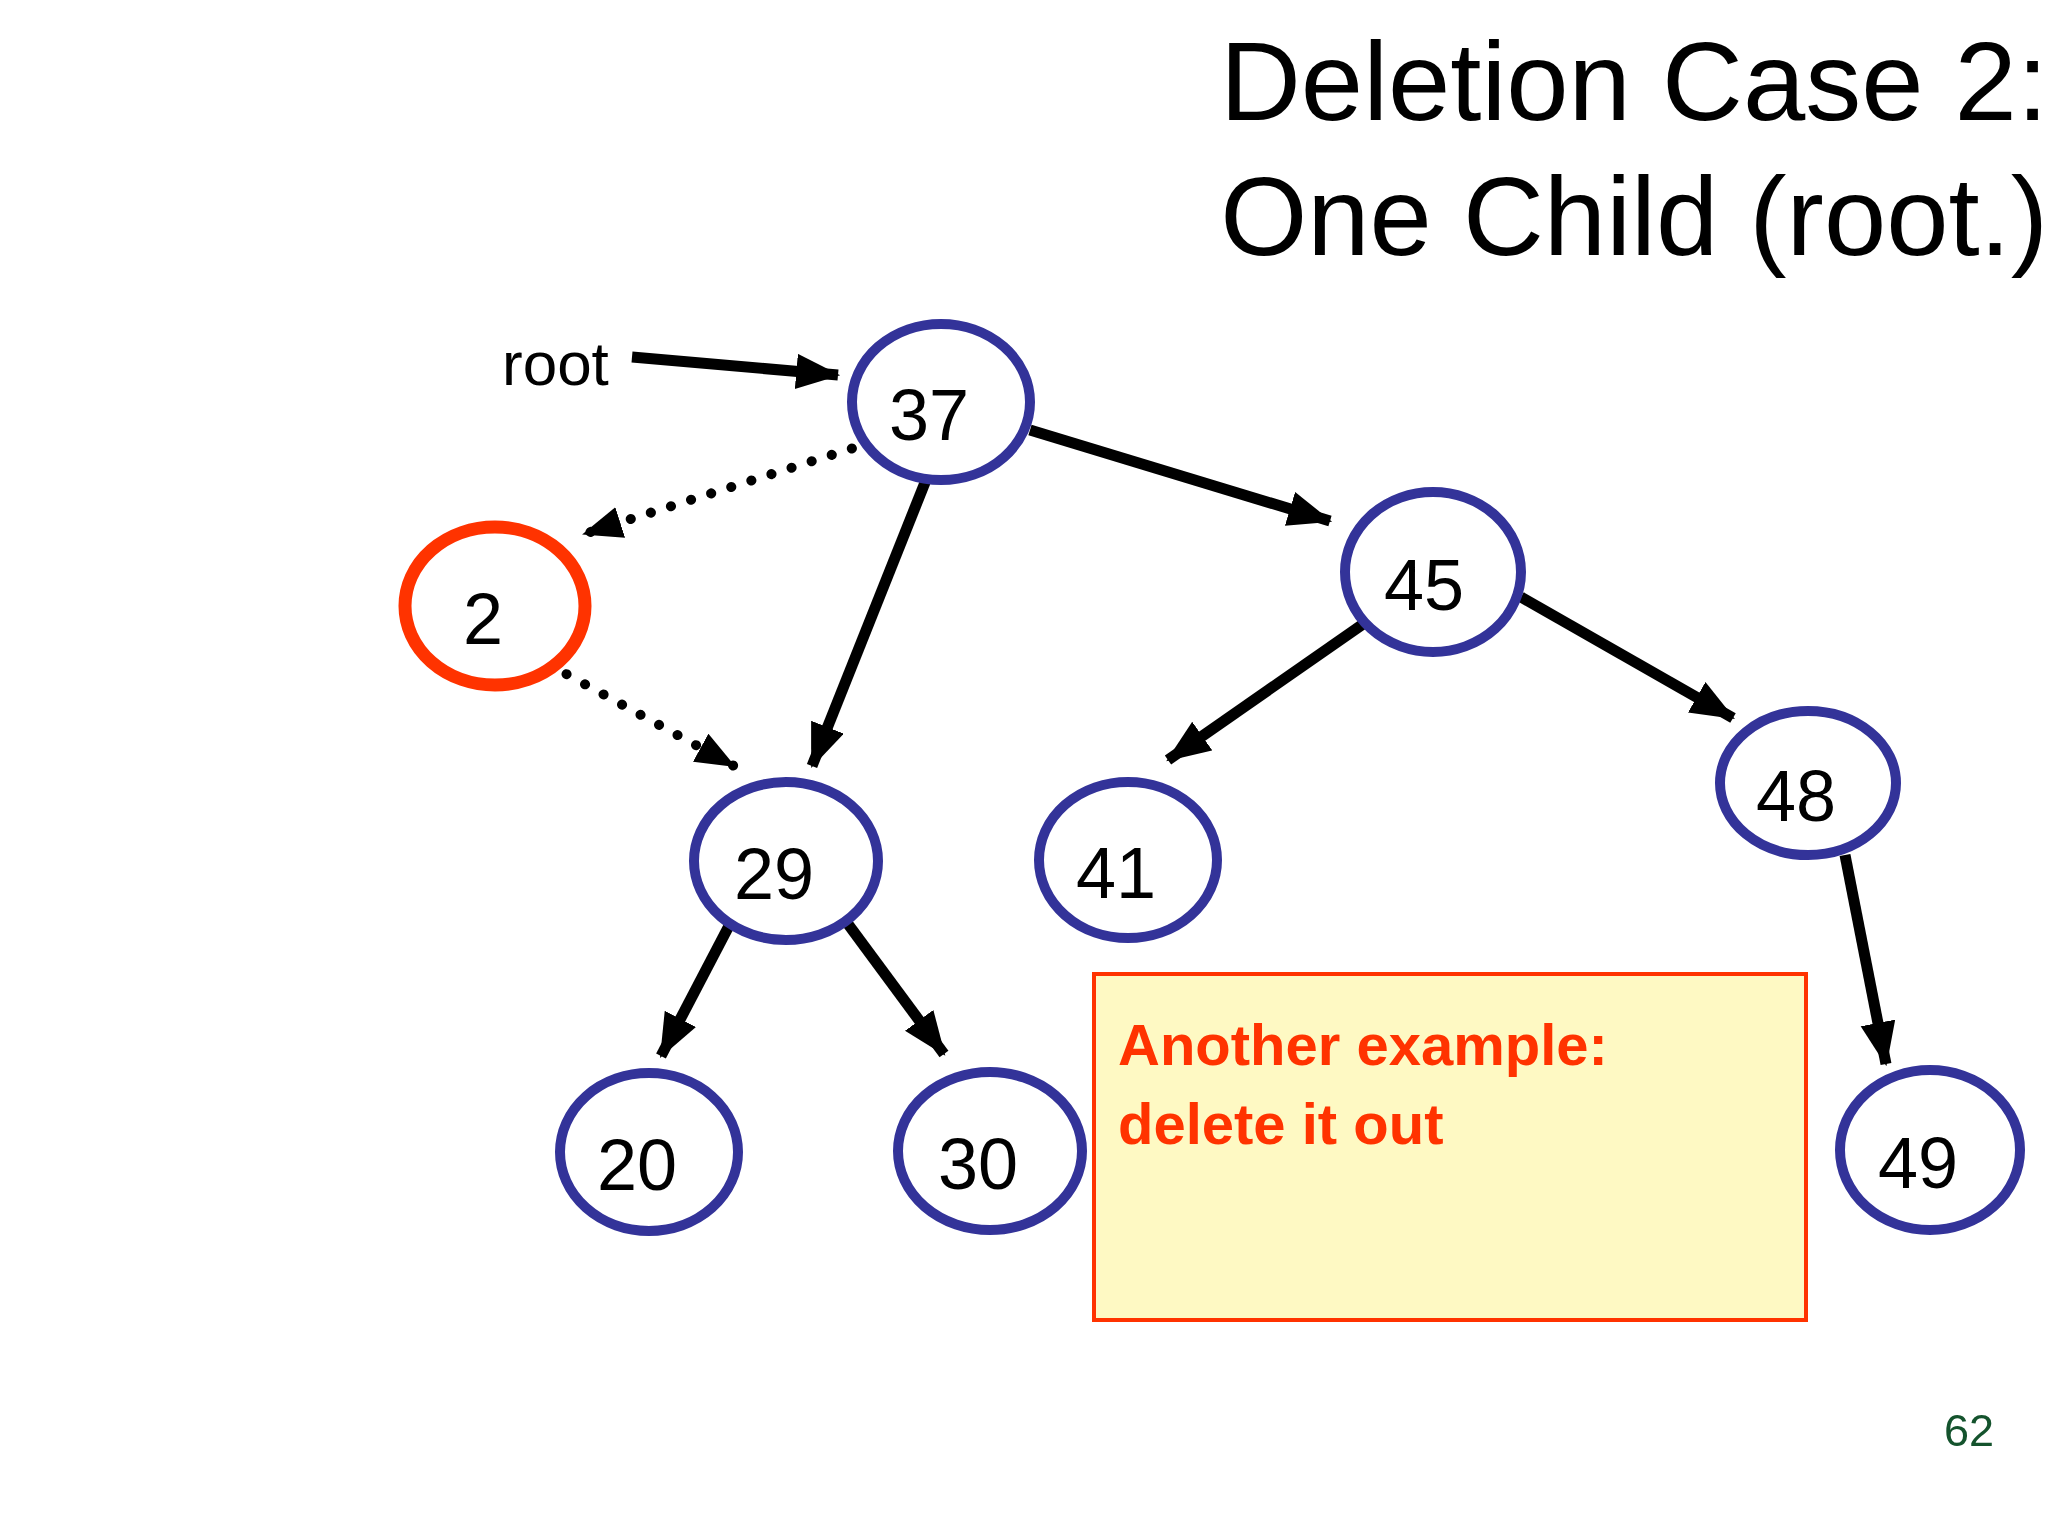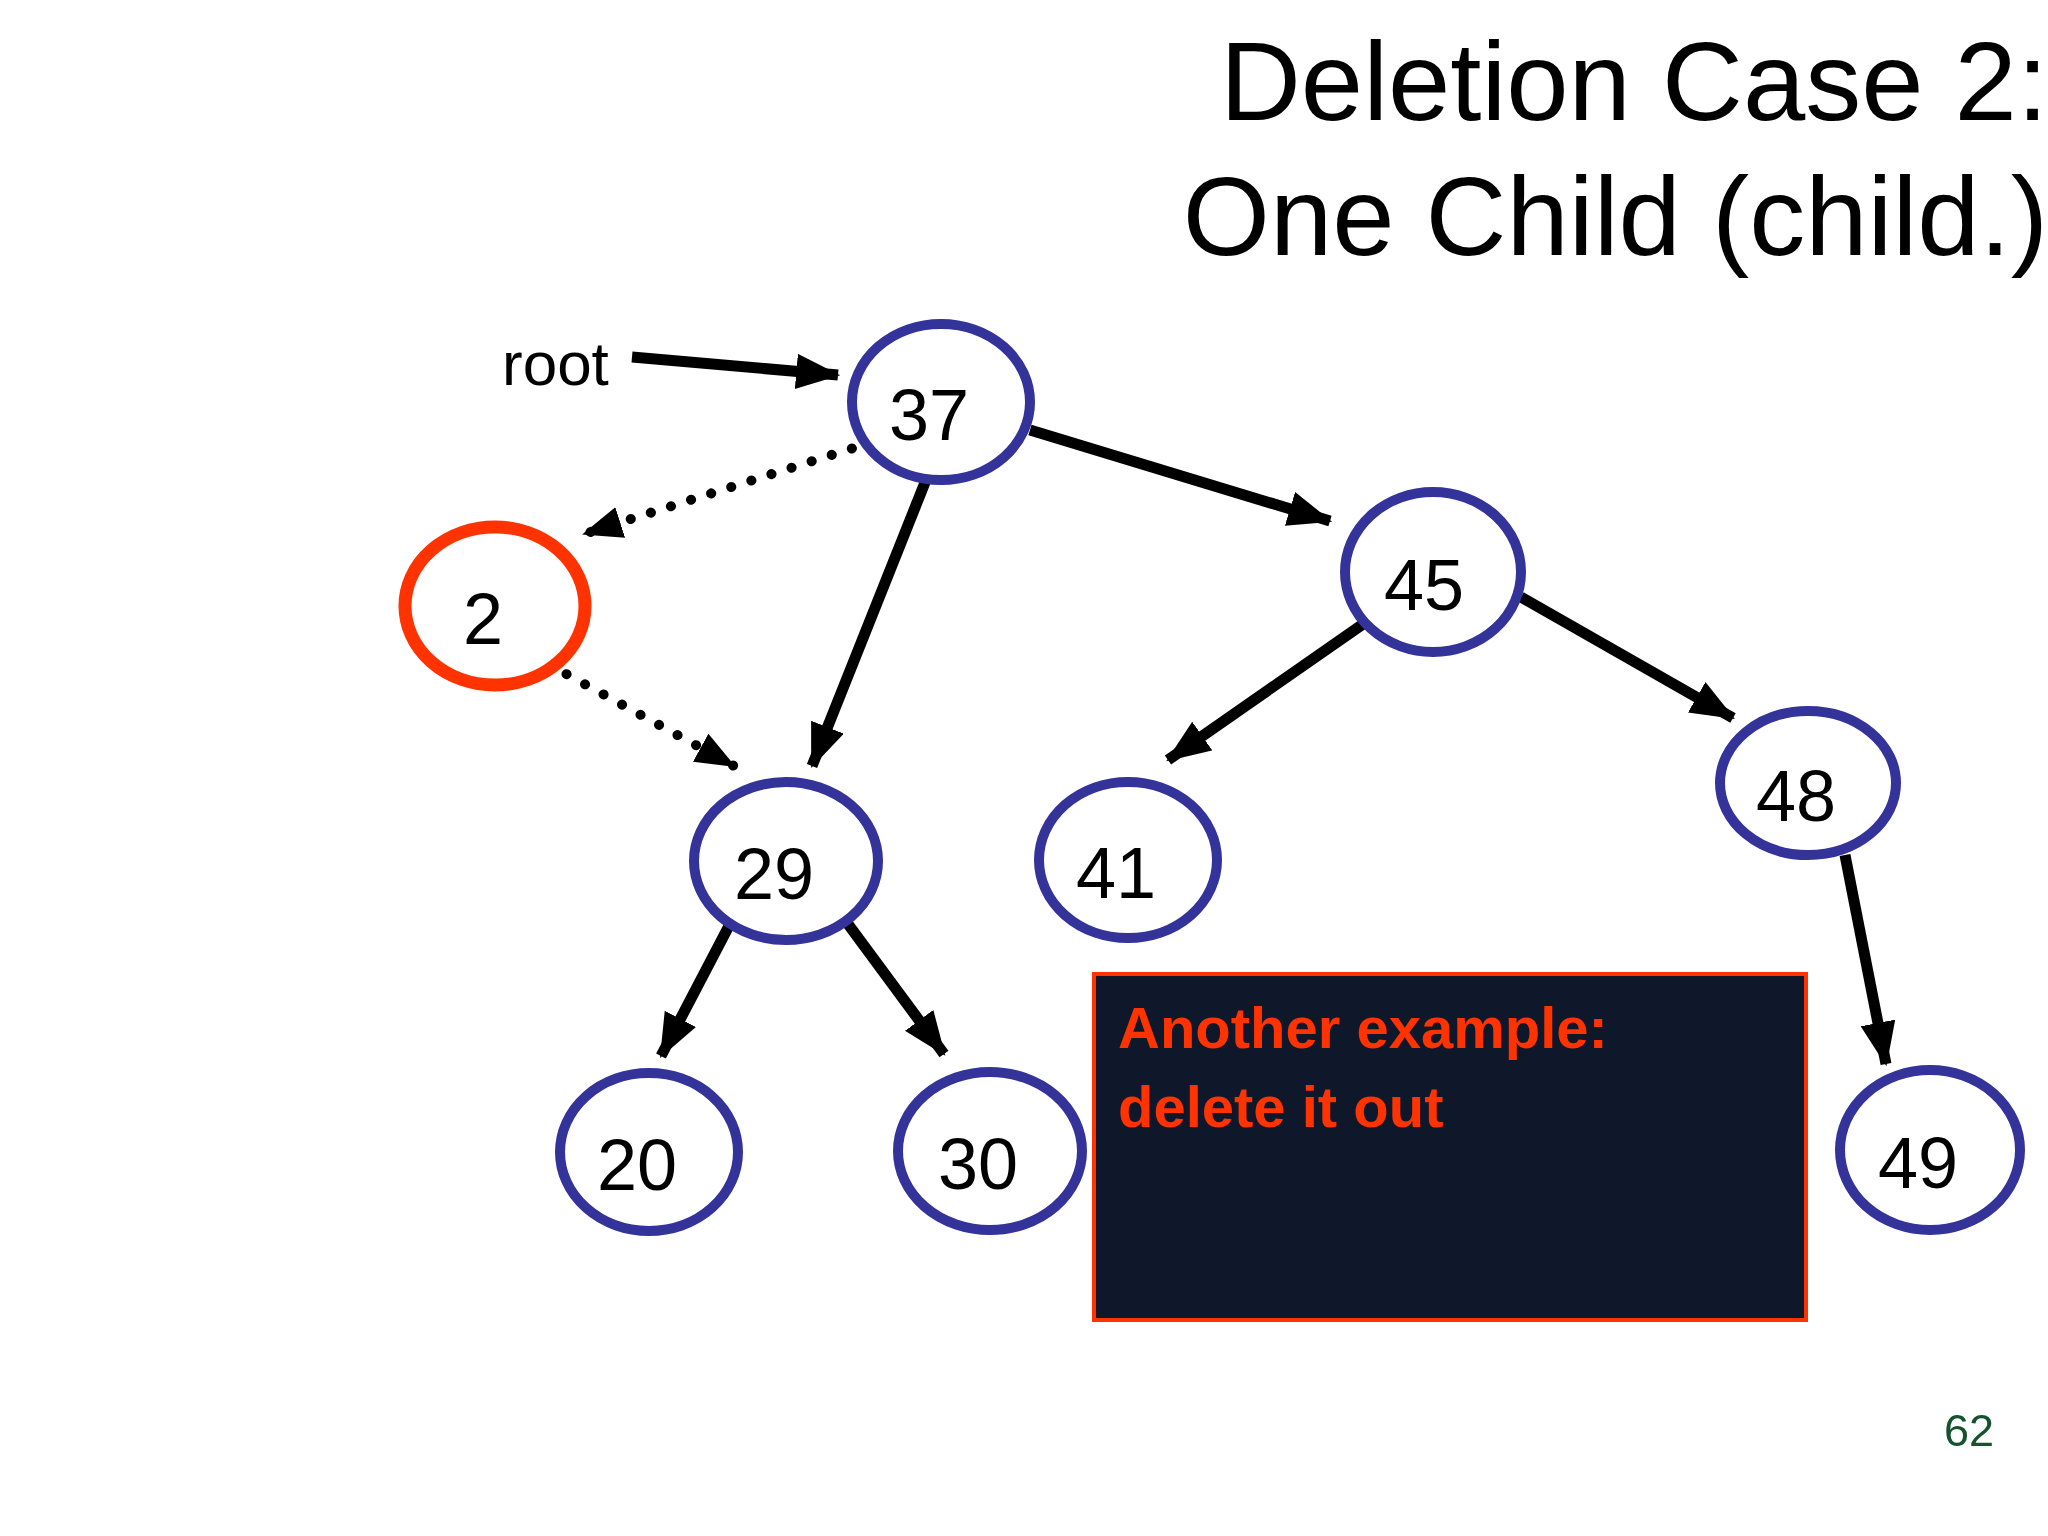--- a/index.html
+++ b/index.html
@@ -47,22 +47,22 @@
     fill: #000000;
   }
   .callout {
     position: absolute;
     left: 1092px;
     top: 972px;
     width: 716px;
     height: 350px;
     box-sizing: border-box;
     border: 4px solid #ff3300;
-    background: #0f172a;
-    padding: 12px 10px 0 22px;
+    background: #fef9c3;
+    padding: 29px 10px 0 22px;
   }
   .callout .line {
     font-size: 58px;
     line-height: 79px;
     font-weight: 700;
     color: #ff3300;
     white-space: nowrap;
   }
   .page-number {
     position: absolute;
@@ -72,21 +72,21 @@
     color: #14532d;
   }
 </style>
 </head>
 <body>
 
 <div class="slide">
 
   <div class="title">
     <div>Deletion Case 2:</div>
-    <div>One Child (child.)</div>
+    <div>One Child (root.)</div>
   </div>
 
   <svg class="tree-svg" viewBox="0 0 2048 1536" xmlns="http://www.w3.org/2000/svg">
     <defs>
       <marker id="arrow" markerWidth="6" markerHeight="4" refX="3.8" refY="1.6" orient="auto" markerUnits="strokeWidth">
         <path d="M0,0 L4,1.6 L0,3.2 z" fill="#000000"></path>
       </marker>
     </defs>
 
     <text class="root-label" x="502" y="385">root</text>

